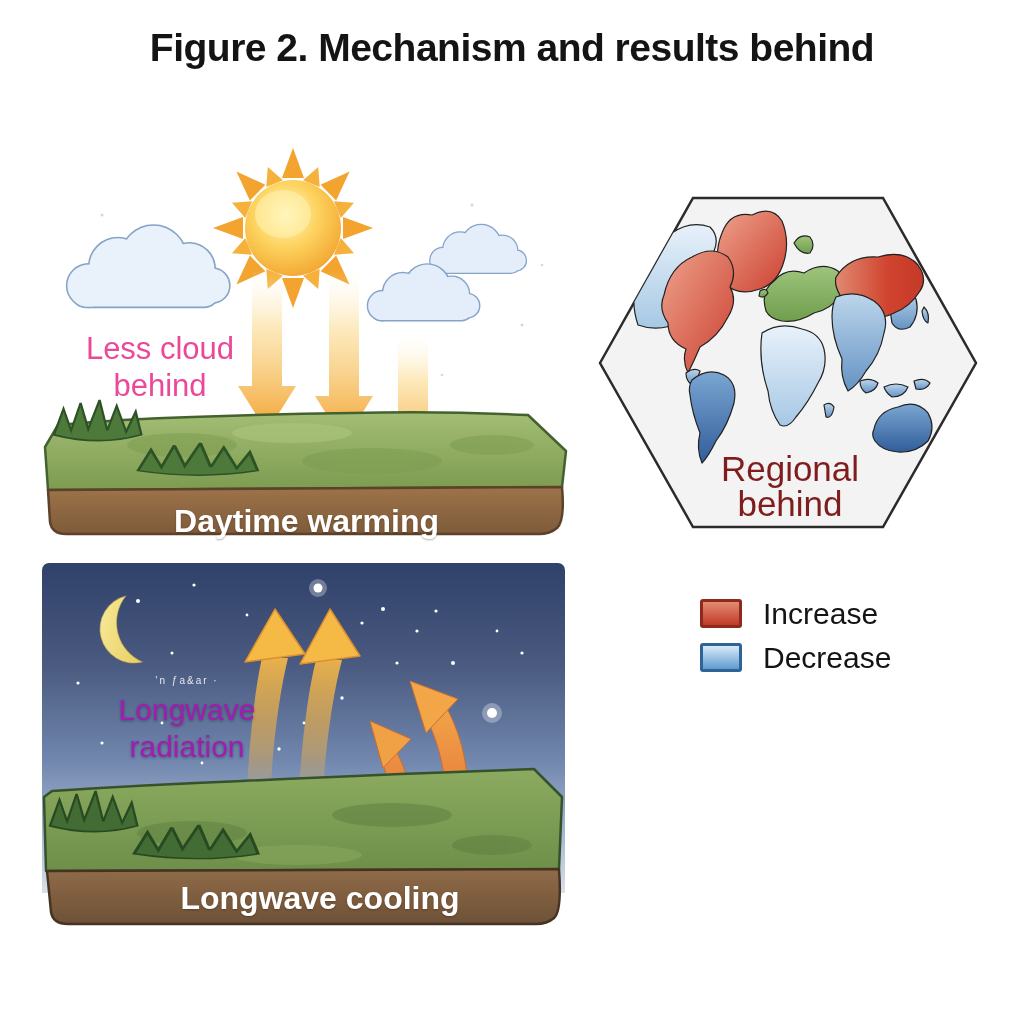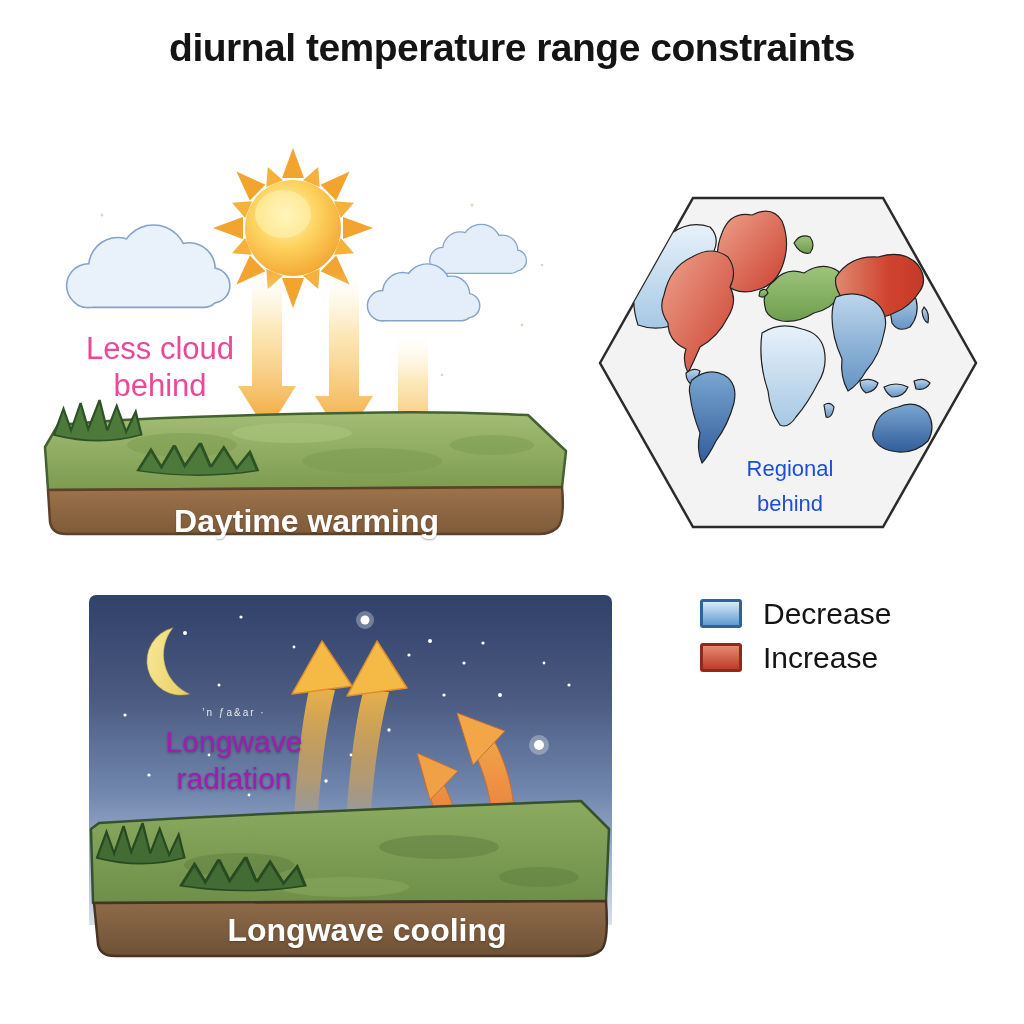--- a/index.html
+++ b/index.html
@@ -23,36 +23,36 @@
   }
   .night-label{
     position:absolute;text-align:center;color:#a21caf;
     font-size:30px;line-height:37px;text-shadow:0 1px 3px rgba(10,20,40,.4);
   }
   .artifact-text{
     position:absolute;text-align:center;color:#ffffff;opacity:.85;
     font-size:10px;letter-spacing:2px;
   }
   .hex-label{
-    position:absolute;text-align:center;color:#1d4ed8;
-    font-size:22px;line-height:35px;
+    position:absolute;text-align:center;color:#7f1d1d;
+    font-size:35px;line-height:35px;
   }
   .legend{position:absolute;left:700px;top:598px;}
   .legend-row{display:flex;align-items:center;height:31px;margin-bottom:13px;}
   .swatch{
     width:42px;height:29px;border:3px solid #000;border-radius:3px;box-sizing:border-box;
     flex:0 0 auto;
   }
   .legend-text{margin-left:21px;font-size:30px;color:#141414;}
 </style>
 </head>
 <body>
 
 <div class="abs figure-title">
-  <div>diurnal temperature range constraints</div>
+  <div>Figure 2. Mechanism and results behind</div>
 </div>
 
 <div class="panel" style="left:42px;top:145px;width:528px;height:392px;">
   <svg width="528" height="392" viewBox="0 0 528 392">
     <defs>
       <radialGradient id="sunBody" cx="42%" cy="36%" r="75%">
         <stop offset="0%" stop-color="#fff7c8"></stop>
           <stop offset="45%" stop-color="#fdd35f"></stop>
           <stop offset="100%" stop-color="#f09c26"></stop>
       </radialGradient>
@@ -213,30 +213,30 @@
   </svg>
 
   <div class="hex-label" style="left:62px;top:256px;width:260px;">
     <span>Regional</span><br>
     <span>behind</span>
   </div>
 </div>
 
 <div class="legend">
   <div class="legend-row">
+    <span class="swatch" style="background: linear-gradient(rgb(229, 138, 116), rgb(191, 59, 40)); border-color: rgb(142, 42, 27);"></span>
+    <span class="legend-text">Increase</span>
+  </div>
+  <div class="legend-row">
     <span class="swatch" style="background: linear-gradient(rgb(217, 234, 248), rgb(95, 155, 208)); border-color: rgb(46, 100, 150);"></span>
     <span class="legend-text">Decrease</span>
   </div>
-  <div class="legend-row">
-    <span class="swatch" style="background: linear-gradient(rgb(229, 138, 116), rgb(191, 59, 40)); border-color: rgb(142, 42, 27);"></span>
-    <span class="legend-text">Increase</span>
-  </div>
-</div>
-
-<div class="panel" style="left:42px;top:595px;width:523px;height:367px;margin-left:47px;">
+</div>
+
+<div class="panel" style="left:42px;top:563px;width:523px;height:367px;">
   <svg width="523" height="367" viewBox="0 0 523 367">
     <defs>
       <clipPath id="nightClip">
           <rect x="0" y="0" width="523" height="363" rx="7"></rect>
         </clipPath>
       <linearGradient id="nightSky" x1="0" y1="0" x2="0" y2="1">
         <stop offset="0%" stop-color="#30416a"></stop>
           <stop offset="30%" stop-color="#49597f"></stop>
         <stop offset="60%" stop-color="#7187ae"></stop>
           <stop offset="85%" stop-color="#aebfd6"></stop>

